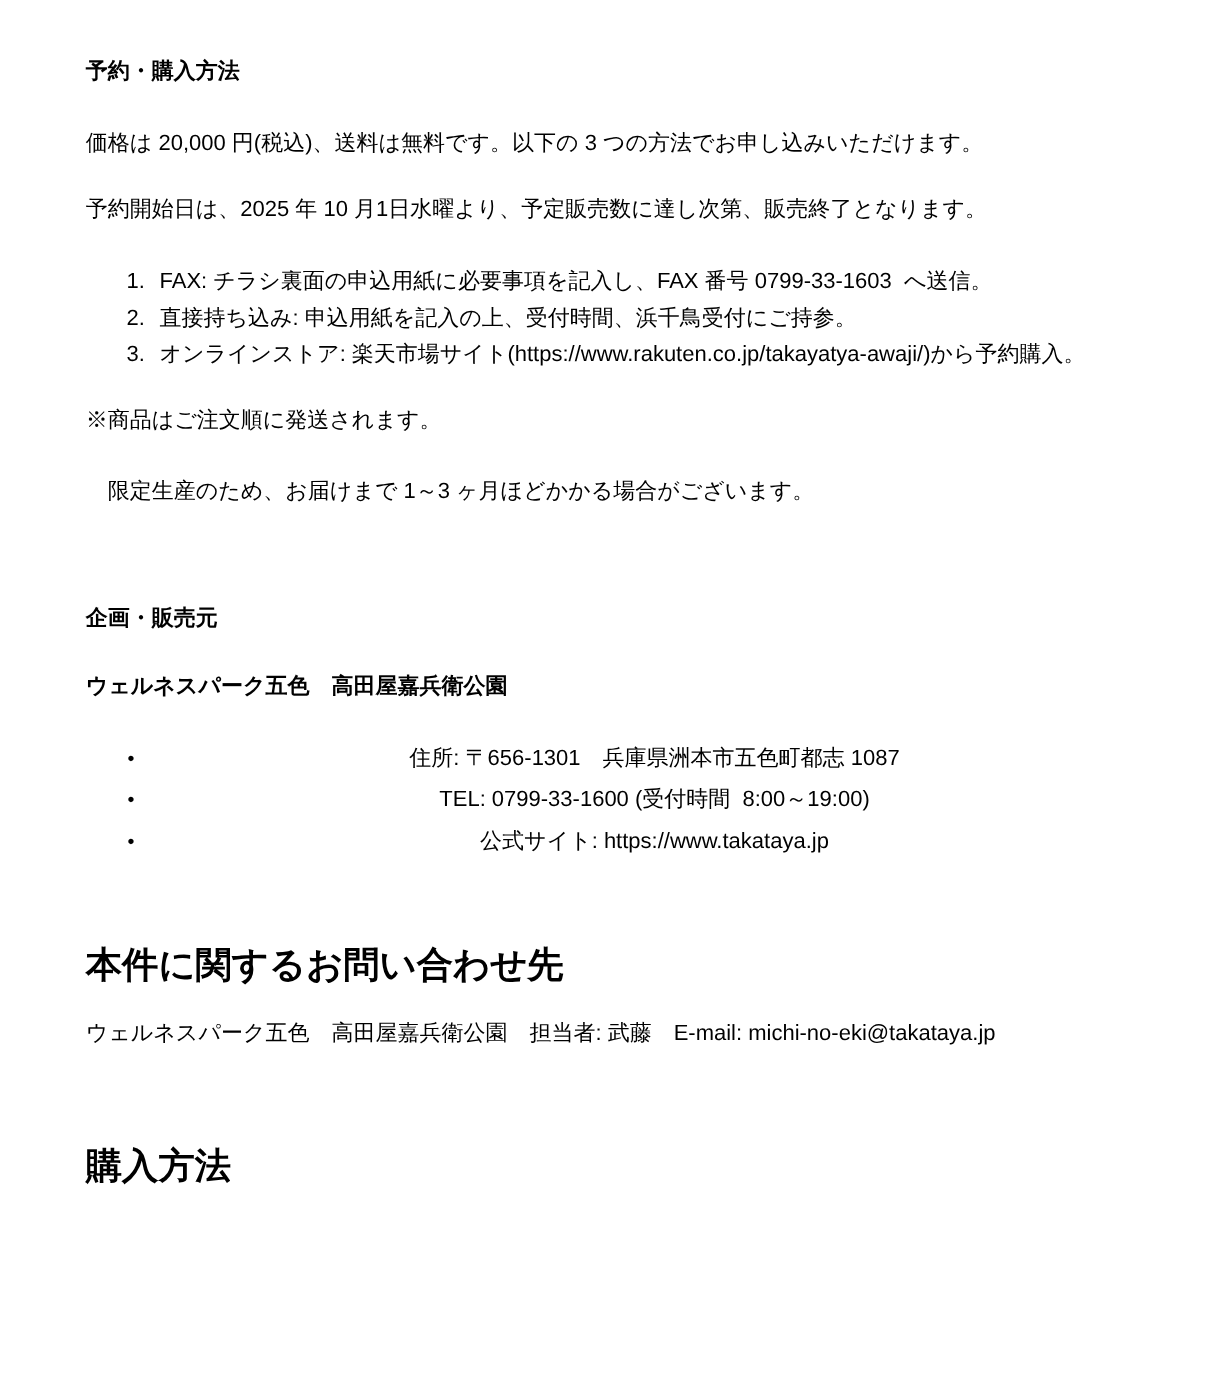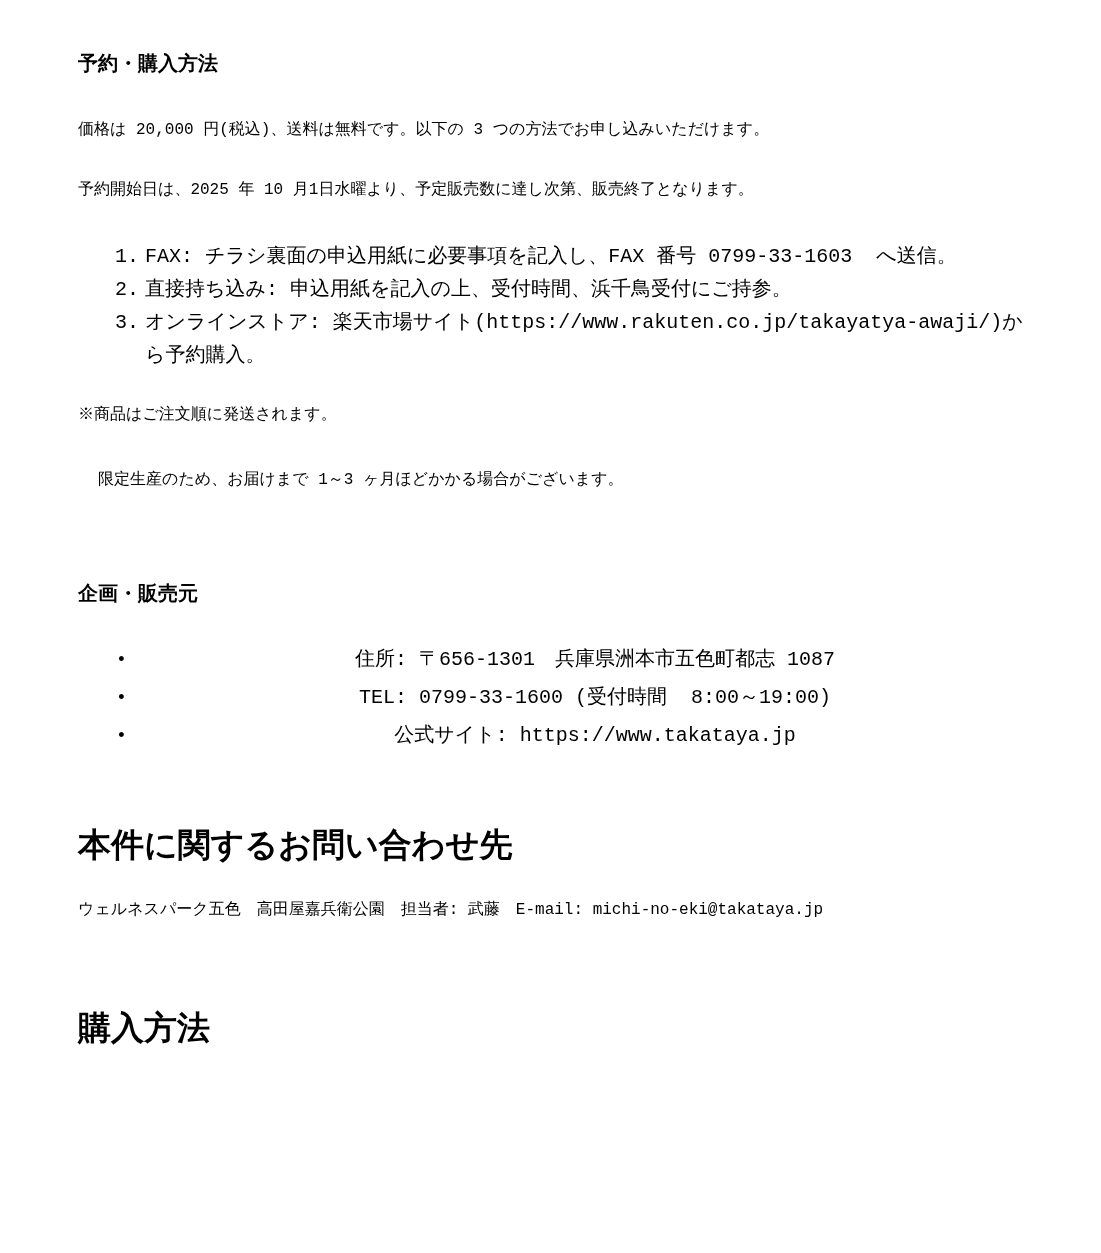--- a/index.html
+++ b/index.html
@@ -7,21 +7,21 @@
     padding: 0;
     background: #ffffff;
   }
   .page {
     position: relative;
     width: 1101px;
     height: 1253px;
     box-sizing: border-box;
     background: #ffffff;
     color: #000000;
-    font-family: Liberation Mono, monospace;
+    font-family: Liberation Sans, sans-serif;
     font-size: 20px;
     line-height: 26px;
     padding: 52px 60px 0 78px;
     overflow: hidden;
   }
   .page * { box-sizing: border-box; }
 
   p, h1, h2, h3, div.block { margin: 0; padding: 0; }
 
   .txt { white-space: pre-wrap; }
@@ -30,21 +30,21 @@
     font-size: 20px;
     font-weight: bold;
     line-height: 26px;
   }
   .h-big {
     font-size: 33px;
     font-weight: bold;
     line-height: 34px;
   }
   .para {
-    font-size: 16px;
+    font-size: 20px;
     line-height: 26px;
   }
   .bold { font-weight: bold; }
 
   
   .mt-p1   { margin-top: 39px; }
   .mt-p2   { margin-top: 34px; }
   .mt-list { margin-top: 37px; }
   .mt-note1{ margin-top: 30px; }
   .mt-note2{ margin-top: 39px; }
@@ -116,20 +116,21 @@
       <span class="num-text txt">オンラインストア: 楽天市場サイト(https://www.rakuten.co.jp/takayatya-awaji/)から予約購入。</span>
     </div>
   </div>
 
   <p class="para txt mt-note1">※商品はご注文順に発送されます。</p>
 
   <p class="para txt mt-note2 indent">限定生産のため、お届けまで 1～3 ヶ月ほどかかる場合がございます。</p>
 
   <h3 class="h-small txt mt-h2">企画・販売元</h3>
 
+  <p class="para txt bold mt-comp">ウェルネスパーク五色　高田屋嘉兵衛公園</p>
 
   <div class="bullet-list mt-bul">
     <div class="bullet-item">
       <span class="marker">•</span>
       <span class="bullet-text txt">住所: 〒656-1301　兵庫県洲本市五色町都志 1087</span>
     </div>
     <div class="bullet-item">
       <span class="marker">•</span>
       <span class="bullet-text txt">TEL: 0799-33-1600 (受付時間  8:00～19:00)</span>
     </div>

